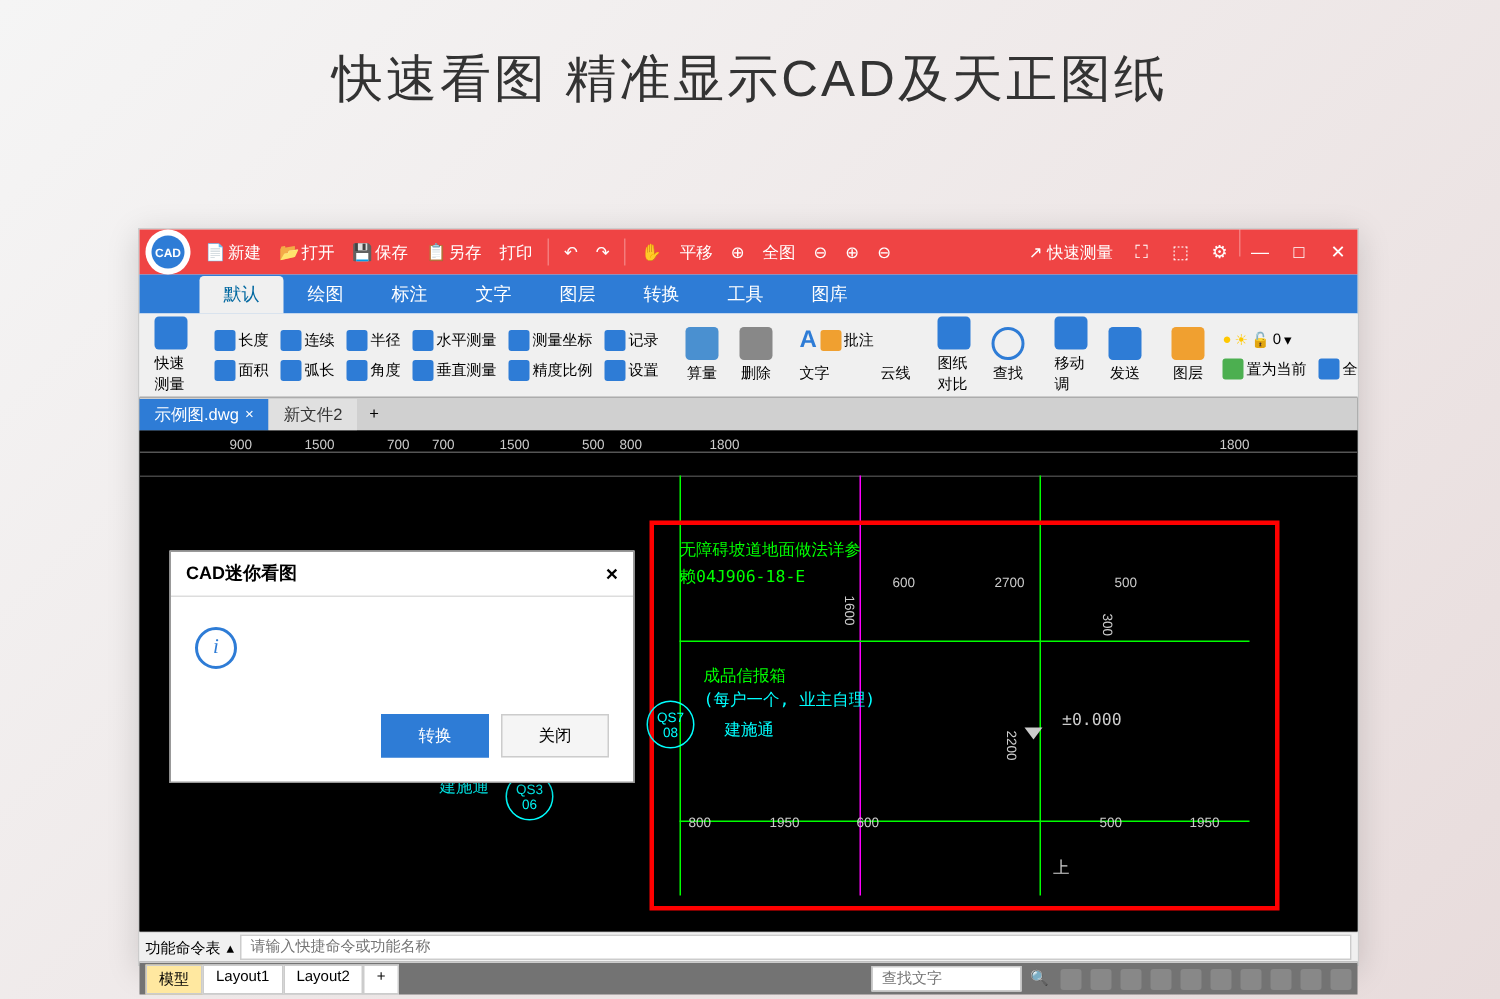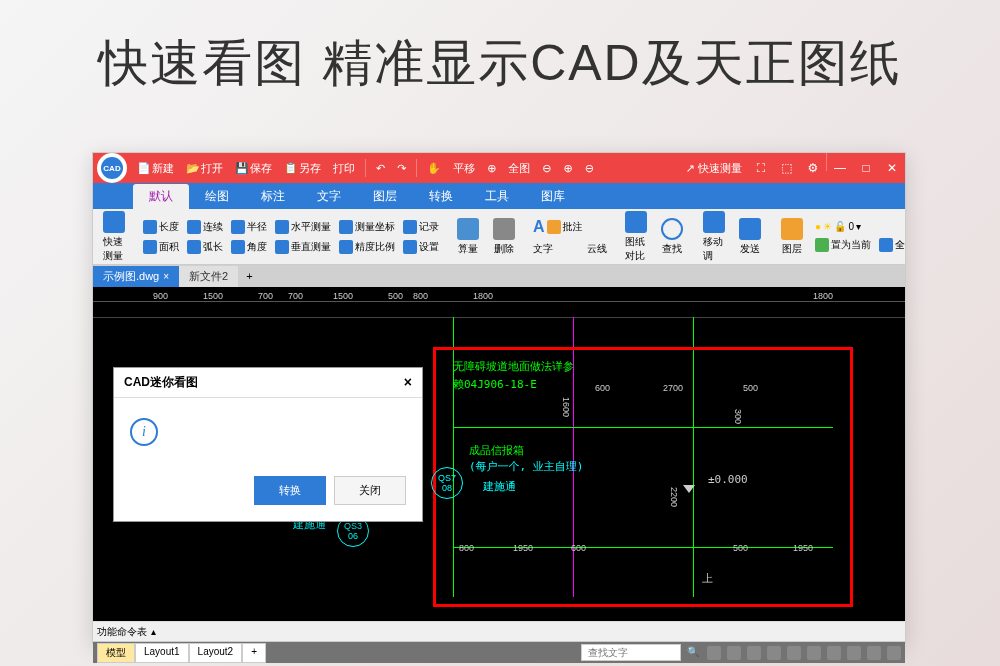--- a/index.html
+++ b/index.html
@@ -1,33 +1,33 @@
 <!DOCTYPE html>
 <html><head>
 <meta charset="utf-8">
 <style>
 * { margin: 0; padding: 0; box-sizing: border-box; font-family: "Microsoft YaHei", Arial, sans-serif; }
 body { width: 1000px; height: 666px; background: linear-gradient(135deg, #f5f5f5 0%, #e8dcdc 100%); overflow: hidden; position: relative; }
-.headline { font-size: 50px; font-weight: 300; color: #333; text-align: center; padding: 30px 0 20px; letter-spacing: 2px; }
+.headline { font-size: 34px; font-weight: 300; color: #333; text-align: center; padding: 30px 0 20px; letter-spacing: 2px; }
 .app-window { position: absolute; top: 152px; left: 92px; width: 814px; height: 492px; background: #fff; box-shadow: 0 4px 20px rgba(0,0,0,0.15); border: 1px solid #ccc; }
 
 
 .titlebar { height: 30px; background: #ef4444; display: flex; align-items: center; color: #fff; font-size: 11px; }
 .logo { width: 30px; height: 30px; background: #fff; border-radius: 50%; margin: 0 4px; display: flex; align-items: center; justify-content: center; }
 .logo-inner { width: 22px; height: 22px; background: #2e7cd6; border-radius: 50%; display: flex; align-items: center; justify-content: center; color: #fff; font-size: 8px; font-weight: bold; }
 .tb-btn { display: flex; align-items: center; gap: 3px; padding: 0 6px; height: 30px; cursor: pointer; }
 .tb-icon { width: 12px; height: 12px; display: inline-block; }
 .tb-spacer { flex: 1; }
 .win-controls { display: flex; }
 .win-btn { width: 26px; height: 30px; display: flex; align-items: center; justify-content: center; cursor: pointer; font-size: 12px; }
 
 
 .menubar { height: 26px; background: #2e7cd6; display: flex; align-items: flex-end; padding-left: 40px; }
 .menu-tab { padding: 4px 16px; color: #fff; font-size: 12px; cursor: pointer; }
-.menu-tab.active { background: #f0f0f0; color: #a21caf; border-radius: 3px 3px 0 0; }
+.menu-tab.active { background: #f0f0f0; color: #0369a1; border-radius: 3px 3px 0 0; }
 
 
 .ribbon { height: 56px; background: #f0f0f0; border-bottom: 1px solid #ccc; display: flex; align-items: center; padding: 2px 4px; gap: 2px; font-size: 10px; overflow: hidden; }
 .ribbon-group { display: flex; flex-direction: column; gap: 2px; }
 .ribbon-btn { display: flex; align-items: center; gap: 2px; padding: 2px 4px; cursor: pointer; white-space: nowrap; }
 .r-icon { width: 14px; height: 14px; background: #2e7cd6; display: inline-block; border-radius: 2px; }
 .r-icon.orange { background: #f0a030; }
 .r-icon.green { background: #4caf50; }
 .divider { width: 1px; height: 40px; background: #ccc; margin: 0 2px; }
 .big-btn { display: flex; flex-direction: column; align-items: center; gap: 2px; padding: 2px 6px; cursor: pointer; }
@@ -363,20 +363,21 @@
             <button class="dlg-btn">关闭</button>
           </div>
         </div>
       </div>
     </div>
   </div>
 
   <div class="cmd-row">
     <span>功能命令表</span>
       <span>▴</span>
+    <input class="status-input" style="flex: 1 1 0%;" placeholder="请输入快捷命令或功能名称">
   </div>
   <div class="statusbar">
     <div class="layout-tabs">
       <div class="layout-tab active">模型</div>
       <div class="layout-tab">Layout1</div>
       <div class="layout-tab">Layout2</div>
       <div class="layout-tab">+</div>
     </div>
     <div class="status-spacer"></div>
     <input class="search-box" placeholder="查找文字" style="">

